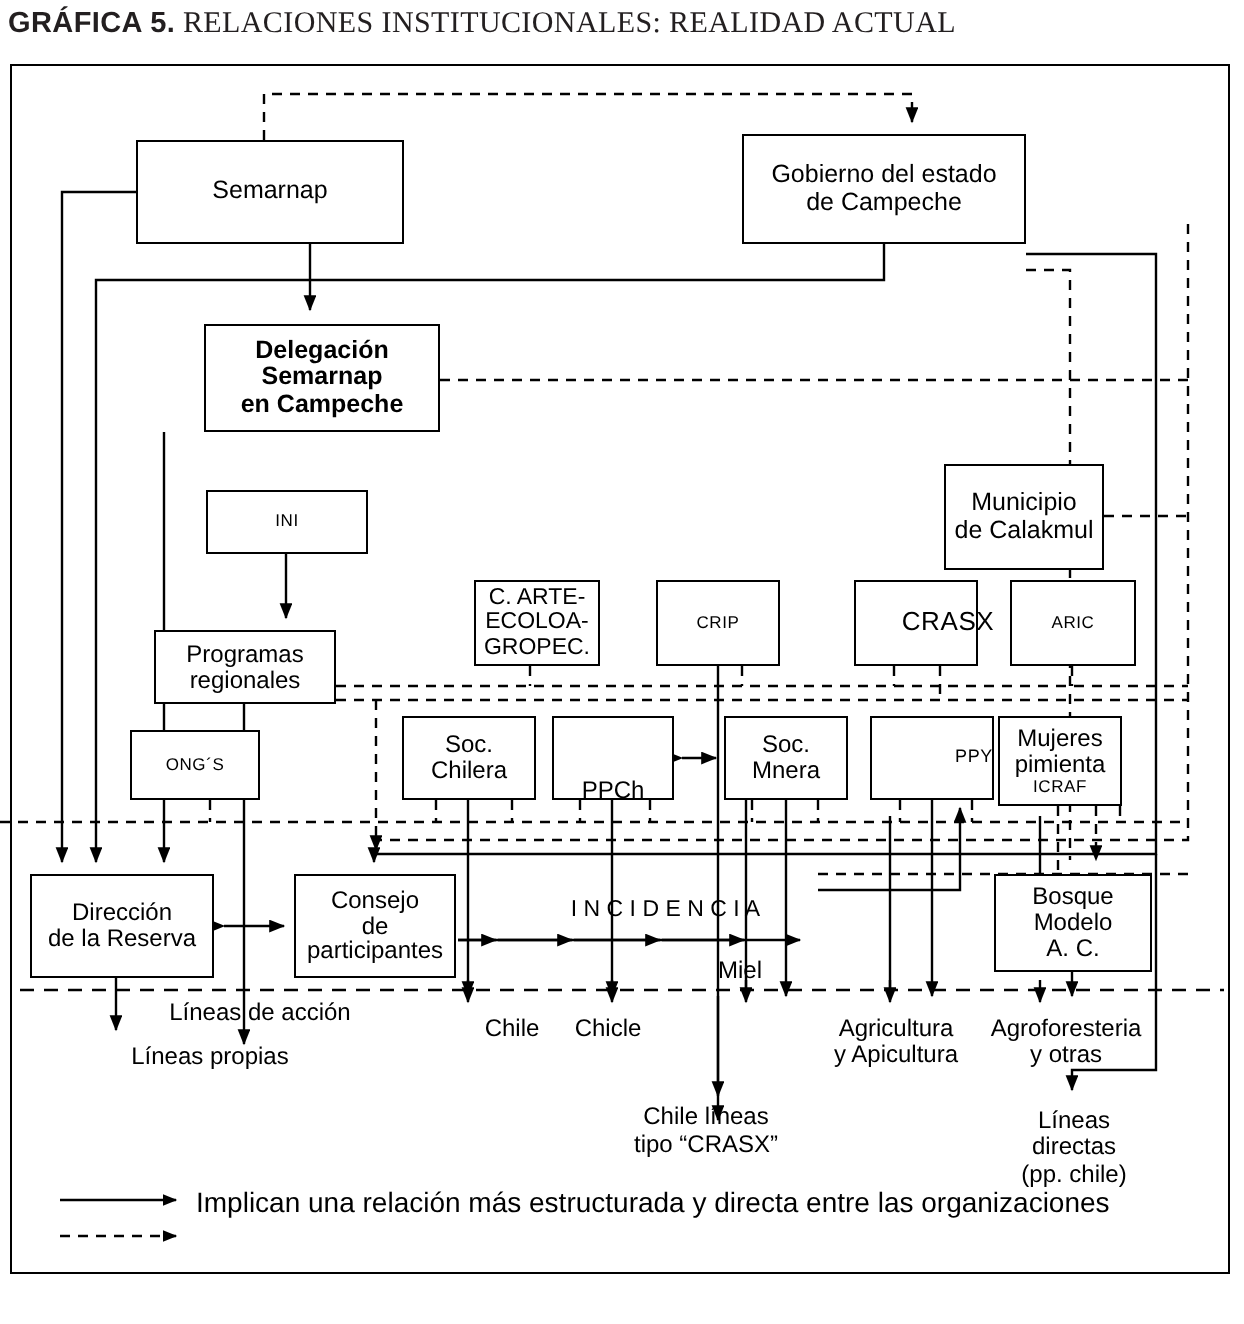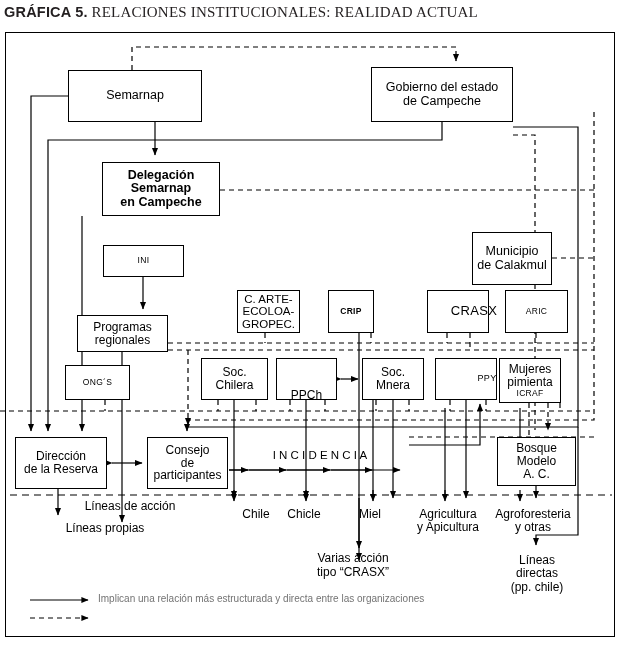--- a/index.html
+++ b/index.html
@@ -37,21 +37,21 @@
   .freetext{
     position:absolute;text-align:center;line-height:1.12;
     font-family:"Liberation Sans", sans-serif;color:#000;white-space:pre-line;
   }
   .sc{font-size:.80em;letter-spacing:.3px;}
   #source{
     position:absolute;left:4px;top:642px;font-size:11.5px;color:#231f20;
     font-family:"Liberation Sans", sans-serif;
   }
   .legendtext{
-    position:absolute;font-size:10px;color:#737373;white-space:nowrap;
+    position:absolute;font-size:14px;color:#000000;white-space:nowrap;
     font-family:"Liberation Sans", sans-serif;
   }
 </style>
 </head>
 <body>
 
 <div id="page">
 
   <div id="title">
     <span class="g5">GRÁFICA 5.</span>
@@ -226,21 +226,21 @@
           <div style="white-space: pre-line;">ONG´S</div>
         </div>
       </div>
       <div class="nodebox" style="left: 237px; top: 290px; width: 63px; height: 43px;">
         <div class="nodelabel" style="left: 0px; top: 0px; width: 100%; height: 100%; position: absolute; font-size: 11.5px;">
           <div style="white-space: pre-line;">C. ARTE-
 ECOLOA-
 GROPEC.</div>
         </div>
       </div>
-      <div class="nodebox" style="left: 328px; top: 290px; width: 46px; height: 43px; font-weight: bold;">
+      <div class="nodebox" style="left: 328px; top: 290px; width: 62px; height: 43px;">
         <div class="nodelabel sc" style="left: 0px; top: 0px; width: 100%; height: 100%; position: absolute; font-size: 8.5px;">
           <div style="white-space: pre-line;">CRIP</div>
         </div>
       </div>
       <div class="nodebox" style="left: 427px; top: 290px; width: 62px; height: 43px;">
         <div class="nodelabel sc" style="left: 16px; top: 0px; width: 100%; height: 100%; position: absolute; font-size: 13px;">
           <div style="white-space: pre-line;">CRASX</div>
         </div>
       </div>
       <div class="nodebox" style="left: 505px; top: 290px; width: 63px; height: 43px;">
@@ -291,31 +291,31 @@
       </div>
       <div class="nodebox" style="left: 497px; top: 437px; width: 79px; height: 49px;">
         <div class="nodelabel" style="left: 0px; top: 0px; width: 100%; height: 100%; position: absolute; font-size: 12px;">
           <div style="white-space: pre-line;">Bosque
 Modelo
 A. C.</div>
         </div>
       </div>
     </div>
   <div id="annos">
-      <div class="freetext" style="left: 260px; top: 449px; width: 120px; font-size: 11.5px; text-align: center;">I N C I D E N C I A</div>
+      <div class="freetext" style="left: 260px; top: 449px; width: 120px; font-size: 11.5px; text-align: right;">I N C I D E N C I A</div>
       <div class="freetext" style="left: 65px; top: 500px; width: 130px; font-size: 12px;">Líneas de acción</div>
       <div class="freetext" style="left: 40px; top: 522px; width: 130px; font-size: 12px;">Líneas propias</div>
       <div class="freetext" style="left: 228px; top: 508px; width: 56px; font-size: 12px;">Chile</div>
       <div class="freetext" style="left: 276px; top: 508px; width: 56px; font-size: 12px;">Chicle</div>
-      <div class="freetext" style="left: 342px; top: 508px; width: 56px; font-size: 12px;">Miel</div>
+      <div class="freetext" style="left: 342px; top: 479px; width: 56px; font-size: 12px;">Miel</div>
       <div class="freetext" style="left: 403px; top: 508px; width: 90px; font-size: 12px;">Agricultura
 y Apicultura</div>
       <div class="freetext" style="left: 483px; top: 508px; width: 100px; font-size: 12px;">Agroforesteria
 y otras</div>
-      <div class="freetext" style="left: 303px; top: 552px; width: 100px; font-size: 12px;">Varias acción</div>
+      <div class="freetext" style="left: 303px; top: 552px; width: 100px; font-size: 12px;">Chile líneas</div>
       <div class="freetext" style="left: 303px; top: 566px; width: 100px; font-size: 12px;">tipo “CRASX”</div>
       <div class="freetext" style="left: 492px; top: 554px; width: 90px; font-size: 12px;">Líneas
 directas
 (pp. chile)</div>
     </div>
 
   <div class="legendtext" style="left:98px;top:593px;">Implican una relación más estructurada y directa entre las organizaciones</div>
 
 </div>
 

